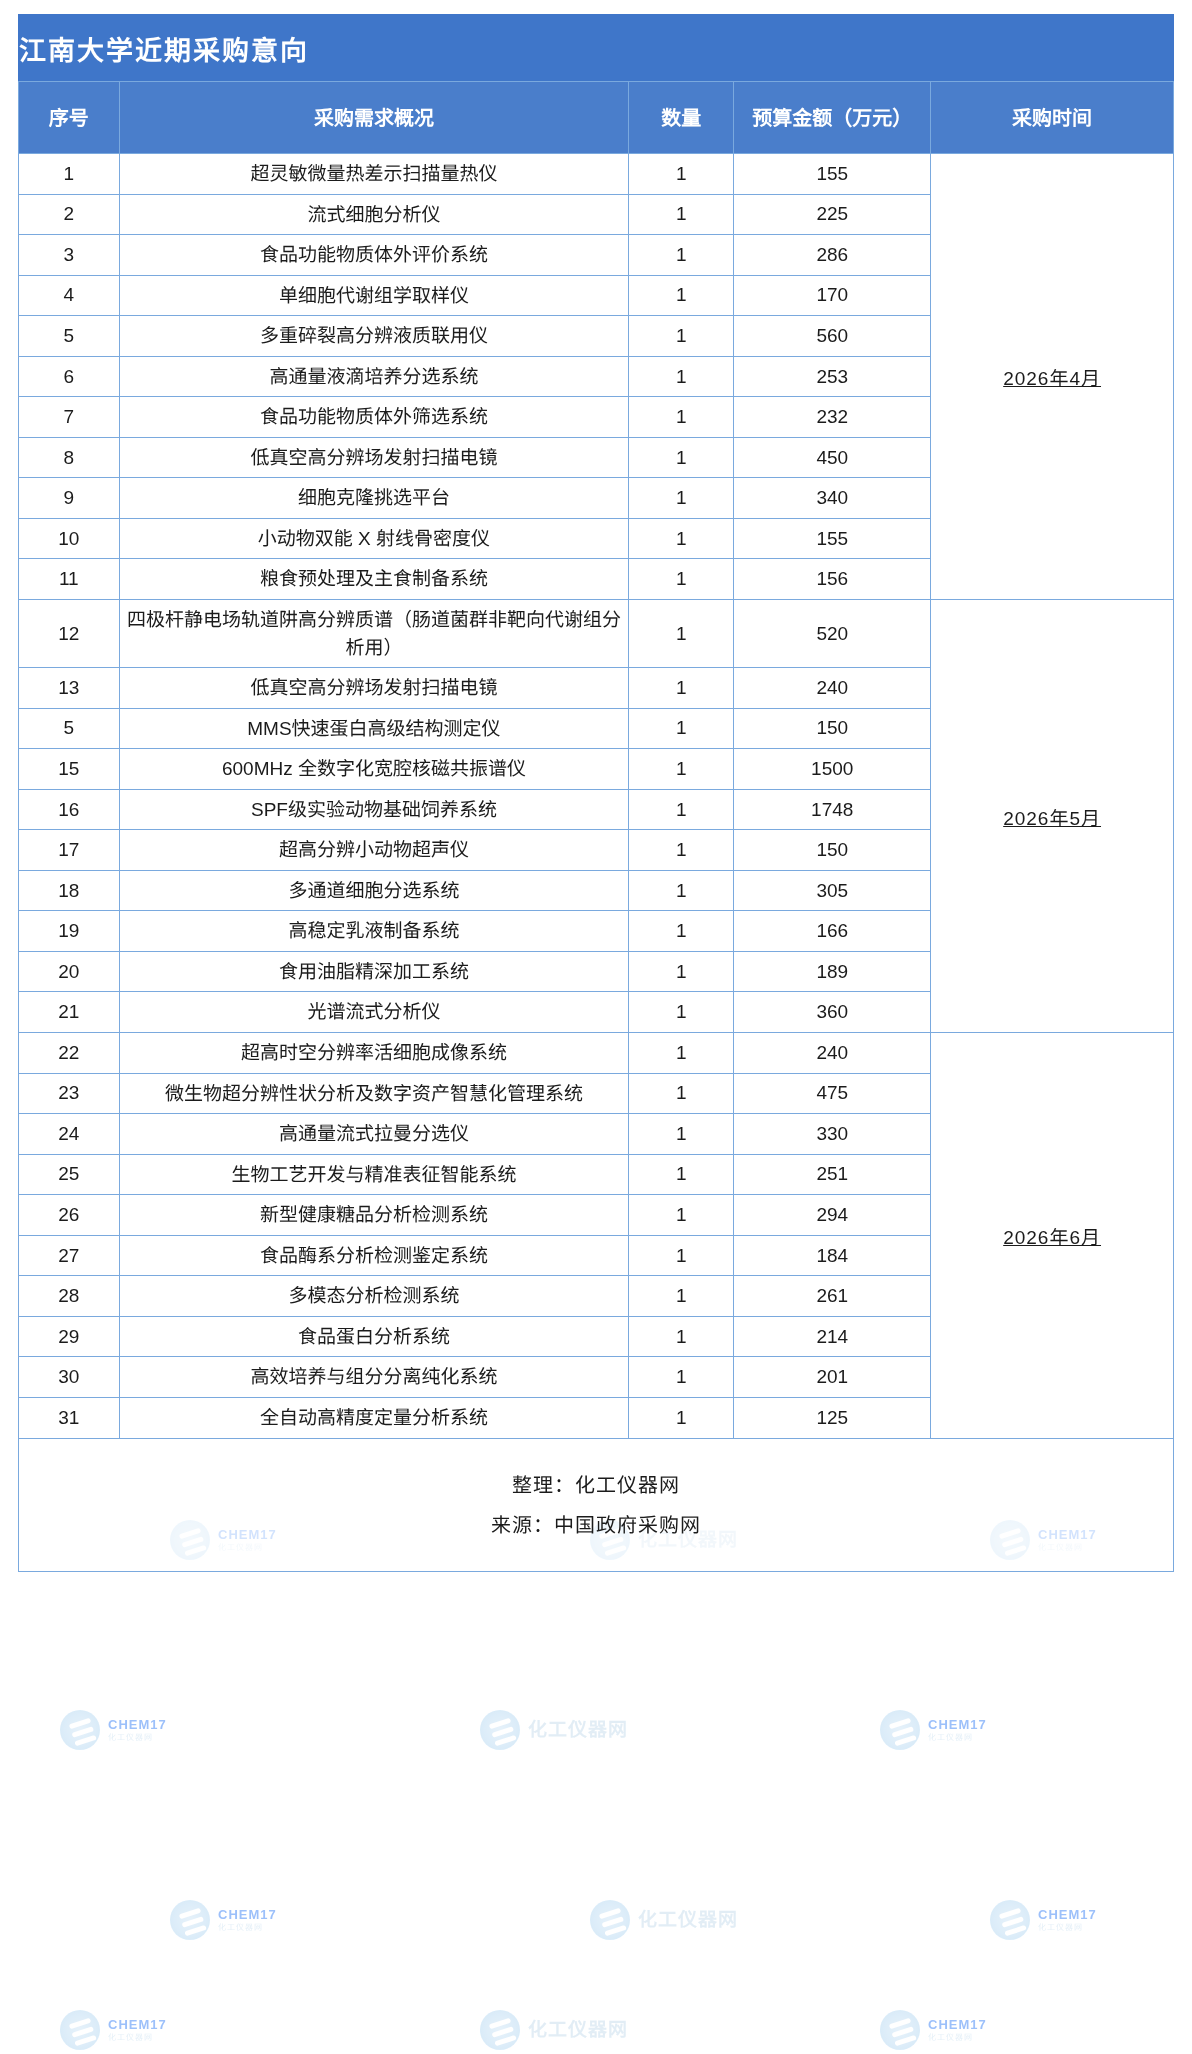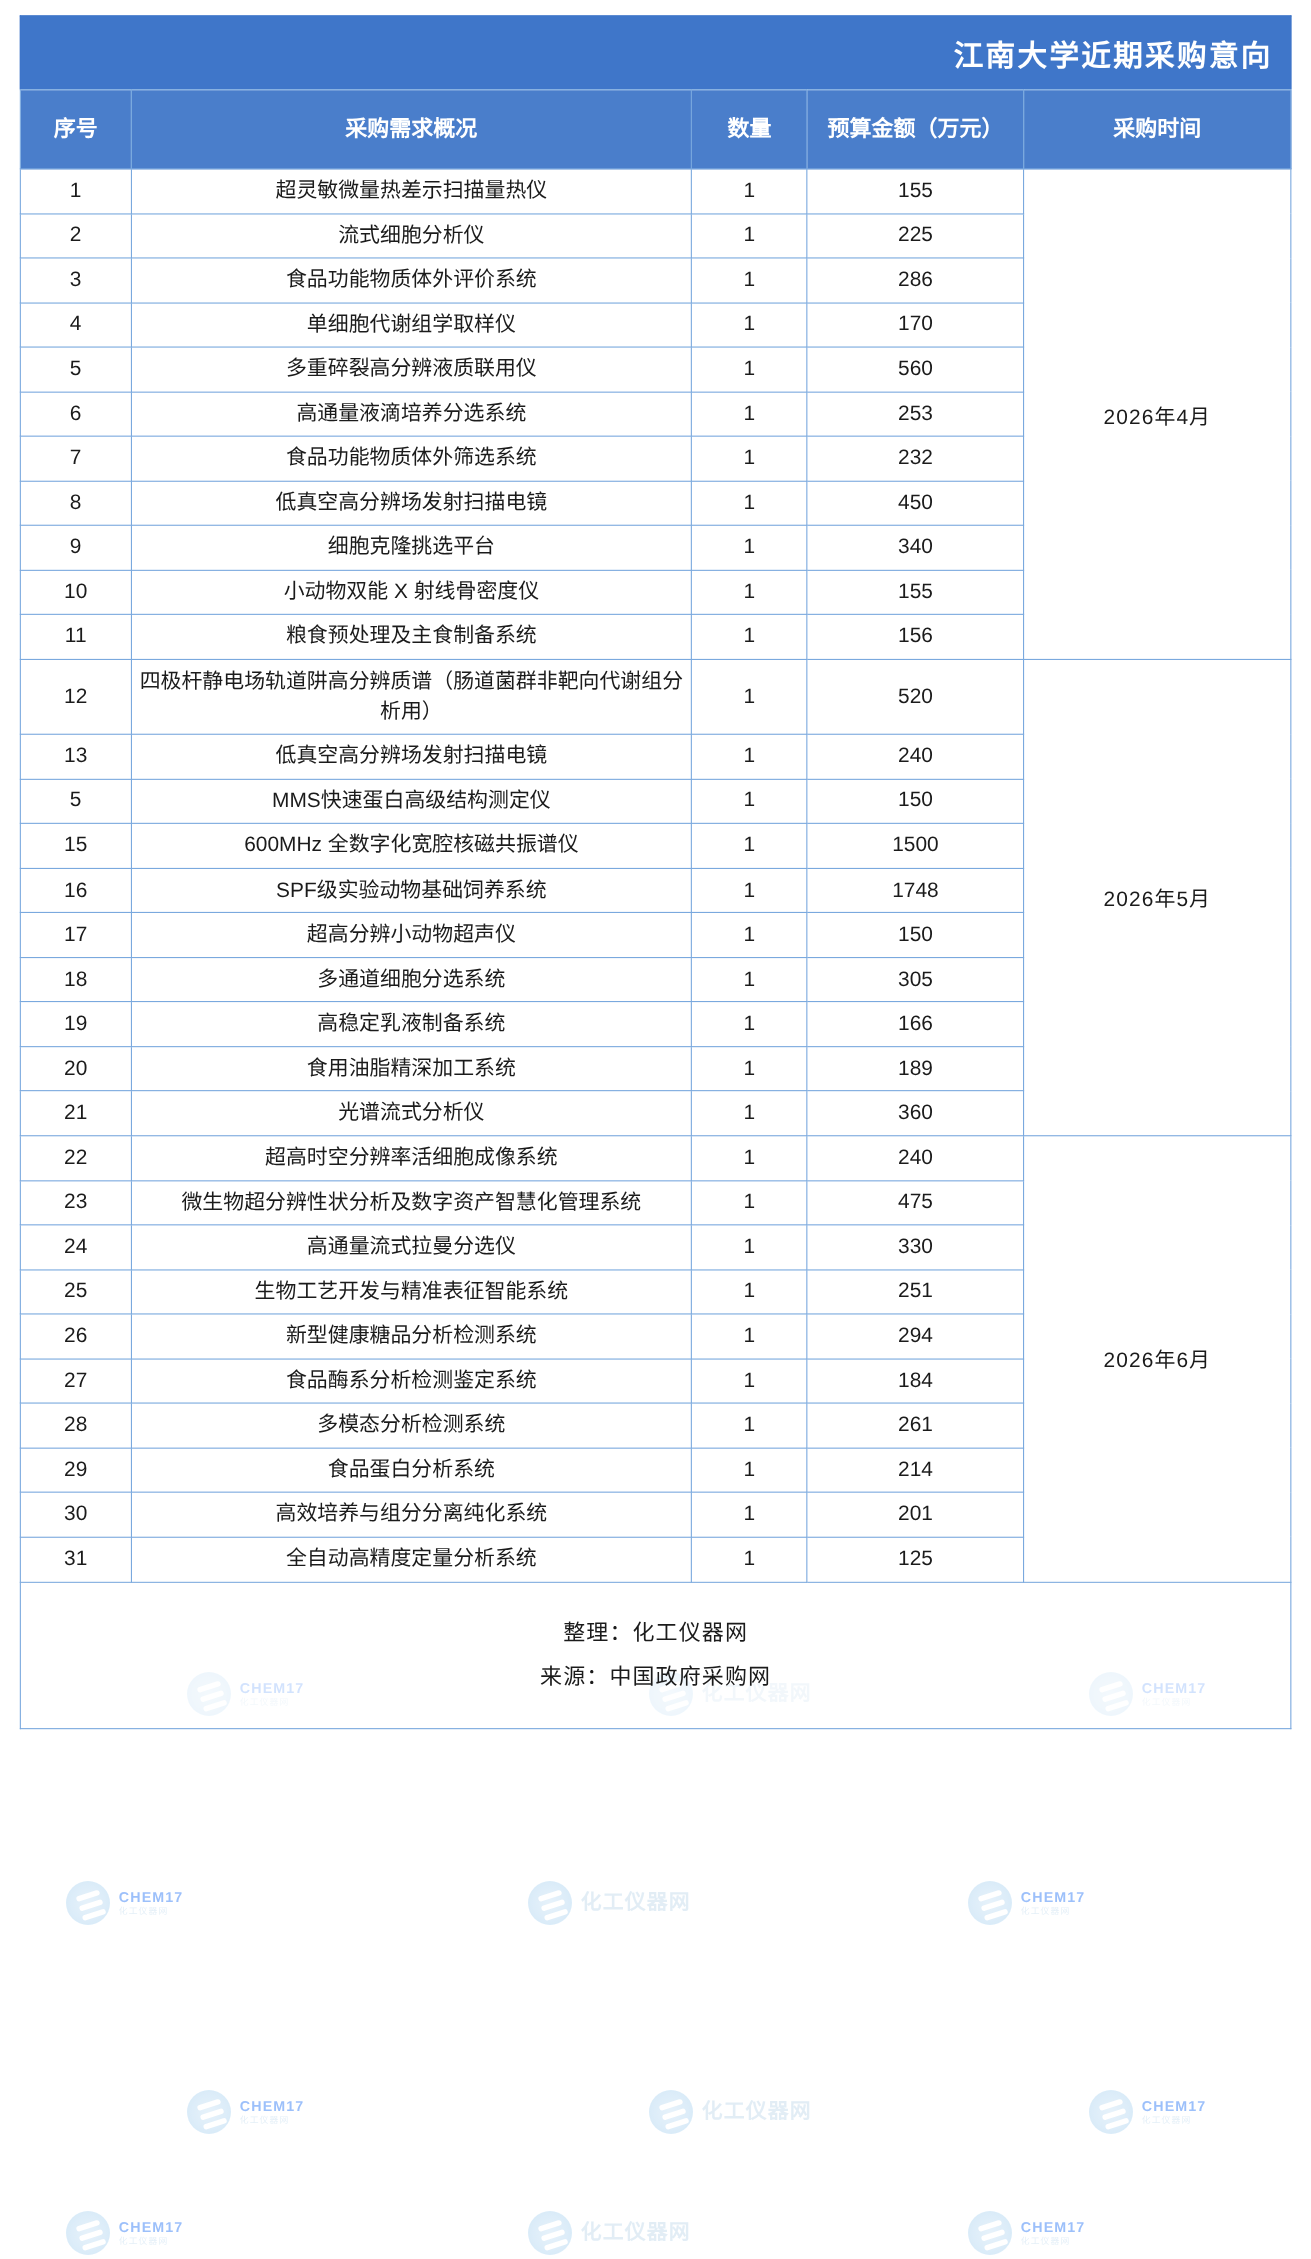--- a/index.html
+++ b/index.html
@@ -77,25 +77,25 @@
   
   .page {
     position: relative;
     z-index: 10;
     padding: 14px 18px 0 18px;
     box-sizing: border-box;
   }
   .title-bar {
     background: #3f76c9;
     color: #ffffff;
-    text-align: right;
+    text-align: left;
     font-size: 27px;
     font-weight: bold;
     letter-spacing: 2px;
-    padding: 14px 16px 13px 0;
+    padding: 14px 0 13px 0;
     border: 1px solid #3f76c9;
     border-bottom: none;
     box-sizing: border-box;
   }
   table.proc {
     width: 100%;
     border-collapse: collapse;
     table-layout: fixed;
     background: #ffffff;
   }
@@ -124,20 +124,21 @@
   col.c-budget{ width: 180px; }
   col.c-time  { width: 222px; }
 
   td.idx { font-size: 19px; }
   td.name { font-size: 19px; line-height: 1.45; }
   td.qty { font-size: 19px; }
   td.budget { font-size: 19px; }
   td.time {
     font-size: 21px;
     letter-spacing: 1px;
+    text-decoration: underline;
   }
 
   .footer {
     border: 1px solid #7aa9de;
     border-top: none;
     text-align: center;
     padding: 26px 0 26px 0;
     font-size: 20px;
     line-height: 2;
     background: rgba(255,255,255,0.55);

